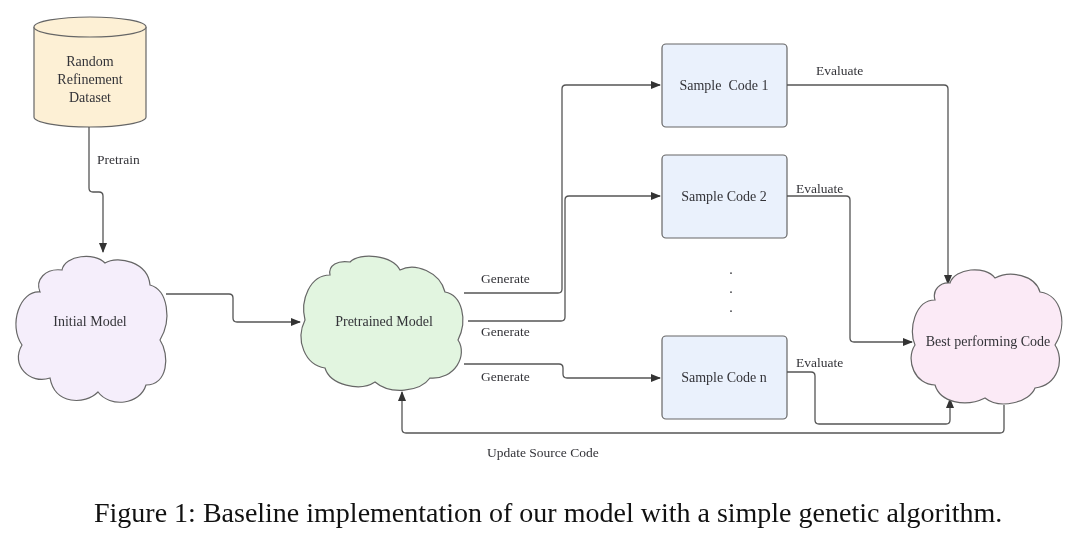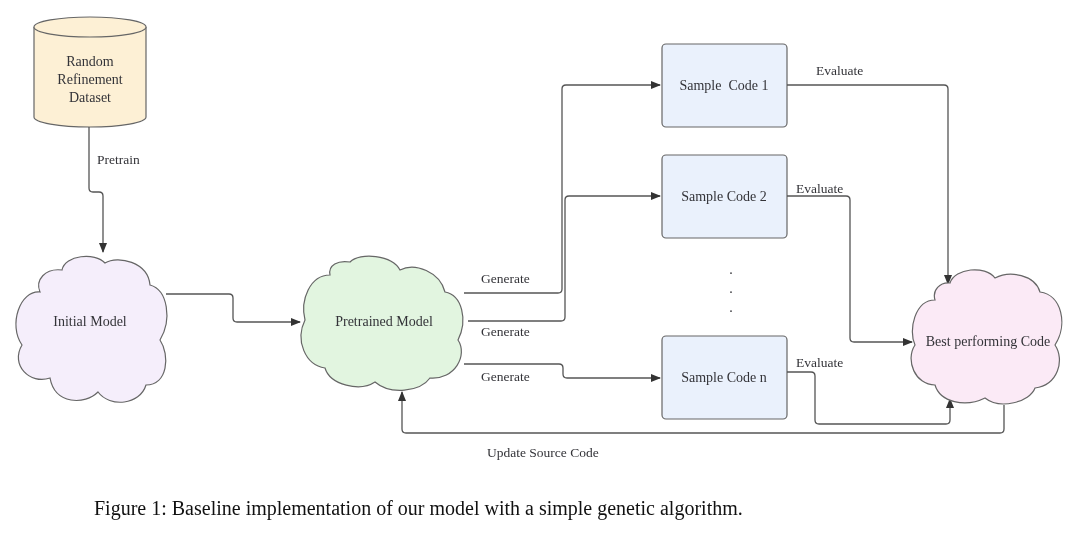--- a/index.html
+++ b/index.html
@@ -1,21 +1,21 @@
 <!DOCTYPE html>
 <html><head>
 <meta charset="utf-8">
 <style>
   html, body { margin: 0; padding: 0; background: #ffffff; }
   body { width: 1080px; height: 537px; position: relative; overflow: hidden; font-family: "Liberation Serif", "DejaVu Serif", serif; }
   svg#diagram { position: absolute; left: 0; top: 0; }
   .node-label { font-family: "Liberation Serif", "DejaVu Serif", serif; font-size: 14px; fill: #333338; }
   .edge-label { font-family: "Liberation Serif", "DejaVu Serif", serif; font-size: 13.5px; fill: #333338; }
   .edge { fill: none; stroke: #555; stroke-width: 1.3; }
-  .caption { position: absolute; left: 94px; top: 497px; font-family: "Liberation Serif", "DejaVu Serif", serif; font-size: 20px; color: #111; white-space: nowrap; }
+  .caption { position: absolute; left: 94px; top: 497px; font-family: "Liberation Serif", "DejaVu Serif", serif; font-size: 28px; color: #111; white-space: nowrap; }
 </style>
 </head>
 <body>
 
 <svg id="diagram" width="1080" height="537" viewBox="0 0 1080 537" xmlns="http://www.w3.org/2000/svg">
   <defs>
     <marker id="arrow" markerWidth="10" markerHeight="10" refX="9" refY="5" orient="auto" markerUnits="userSpaceOnUse">
       <path d="M0,1 L10,5 L0,9 Z" fill="#333"></path>
     </marker>
   </defs>

